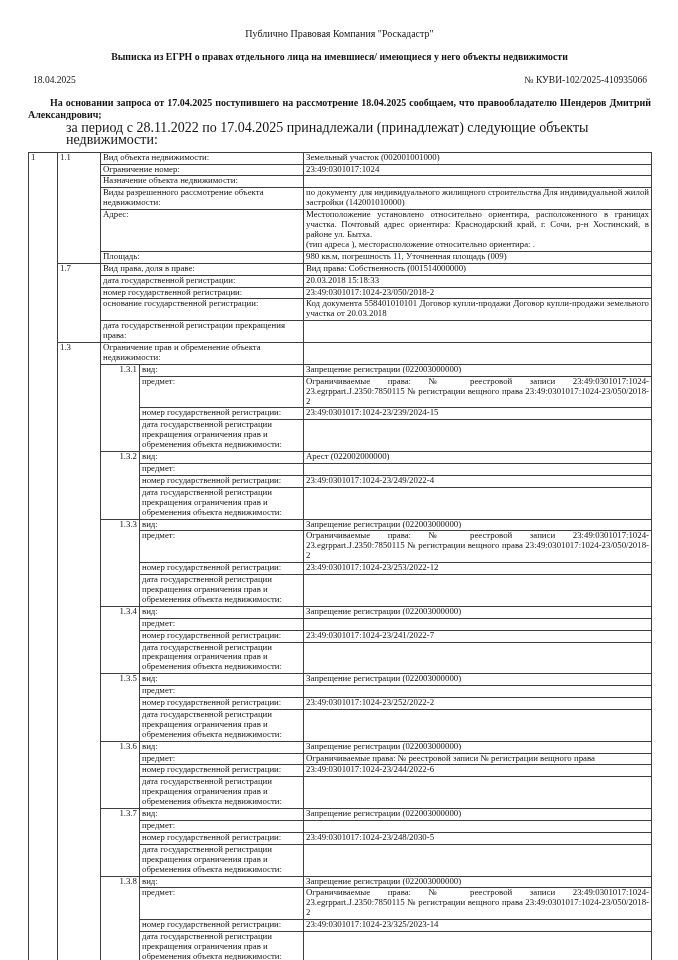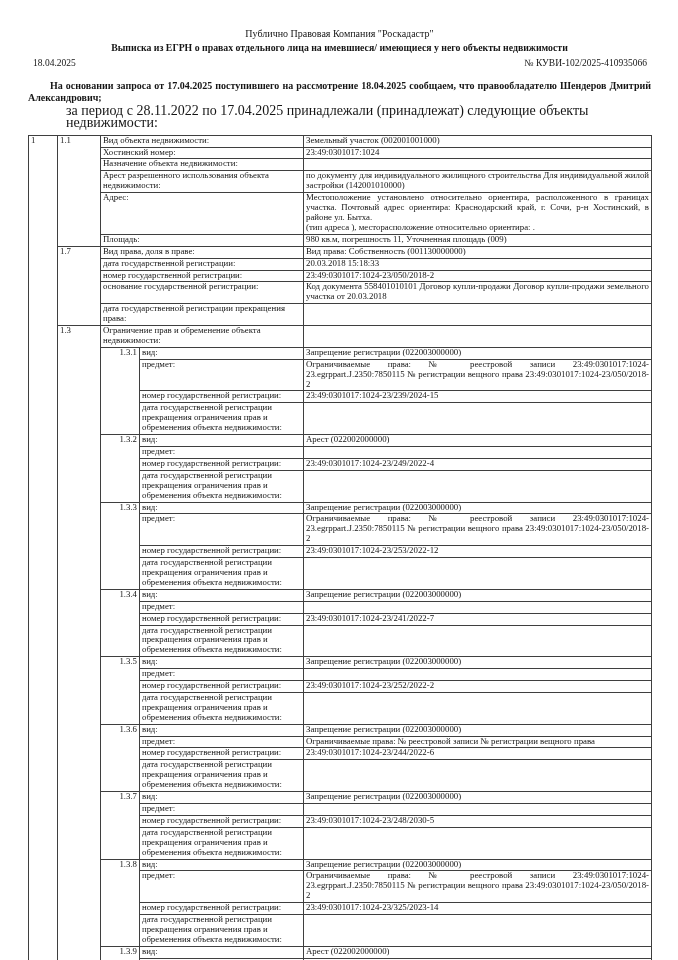--- a/index.html
+++ b/index.html
@@ -3,22 +3,22 @@
 <meta charset="utf-8">
 <style>
   html,body { margin:0; padding:0; }
   body {
     width:678px; height:960px; overflow:hidden;
     background:#ffffff; color:#151515;
     font-family:"Liberation Serif","DejaVu Serif",serif;
   }
   .page { padding:28px 27px 0 28px; width:623px; }
   .org   { text-align:center; font-size:10px; line-height:12px; }
-  .title { text-align:center; font-size:9.8px; font-weight:bold; line-height:12px; margin-top:2px; }
-  .meta  { display:flex; justify-content:space-between; font-size:9.5px; line-height:11px; margin-top:4px; padding:0 4px 0 5px; }
+  .title { text-align:center; font-size:9.8px; font-weight:bold; line-height:12px; margin-top:11px; }
+  .meta  { display:flex; justify-content:space-between; font-size:9.5px; line-height:11px; margin-top:12px; padding:0 4px 0 5px; }
   .intro { font-size:10px; line-height:12.4px; text-align:justify; text-indent:22px; margin:11px 0 0 0;font-weight:bold; }
   .intro2{ font-size:14px; line-height:12.4px; margin:0 0 0 38px; }
   table.egrn { border-collapse:collapse; table-layout:fixed; width:623px; margin-top:5px; }
   table.egrn td {
     border:1px solid #3f3f3f;
     font-size:8.8px; line-height:9.9px;
     padding:0 2px 1px 2px;
     vertical-align:top;
     overflow:hidden;
     word-wrap:break-word;
@@ -53,44 +53,44 @@
         <col style="width:348px">
     </colgroup>
     <tbody>
         <tr>
           <td class="objno" rowspan="49">1</td>
           <td class="secno" rowspan="6">1.1</td>
           <td class="lbl" colspan="2">Вид объекта недвижимости:</td>
           <td class="val">Земельный участок (002001001000)</td>
         </tr>
         <tr>
-          <td class="lbl" colspan="2">Хостинский номер:</td>
+          <td class="lbl" colspan="2">Ограничение номер:</td>
           <td class="val">23:49:0301017:1024</td>
         </tr>
         <tr>
           <td class="lbl" colspan="2">Назначение объекта недвижимости:</td>
           <td class="val"></td>
         </tr>
         <tr>
-          <td class="lbl" colspan="2">Арест разрешенного использования объекта недвижимости:</td>
+          <td class="lbl" colspan="2">Виды разрешенного рассмотрение объекта недвижимости:</td>
           <td class="val justify">по документу для индивидуального жилищного строительства Для индивидуальной жилой застройки (142001010000)</td>
         </tr>
         <tr>
           <td class="lbl" colspan="2">Адрес:</td>
           <td class="val justify">Местоположение установлено относительно ориентира, расположенного в границах участка. Почтовый адрес ориентира: Краснодарский край, г. Сочи, р-н Хостинский, в районе ул. Бытха.
 (тип адреса ), месторасположение относительно ориентира: .</td>
         </tr>
         <tr>
           <td class="lbl" colspan="2">Площадь:</td>
           <td class="val">980 кв.м, погрешность 11, Уточненная площадь (009)</td>
         </tr>
         <tr>
           <td class="secno" rowspan="5">1.7</td>
           <td class="lbl" colspan="2">Вид права, доля в праве:</td>
-          <td class="val">Вид права: Собственность (001130000000)</td>
+          <td class="val">Вид права: Собственность (001514000000)</td>
         </tr>
         <tr>
           <td class="lbl" colspan="2">дата государственной регистрации:</td>
           <td class="val">20.03.2018 15:18:33</td>
         </tr>
         <tr>
           <td class="lbl" colspan="2">номер государственной регистрации:</td>
           <td class="val">23:49:0301017:1024-23/050/2018-2</td>
         </tr>
         <tr>

